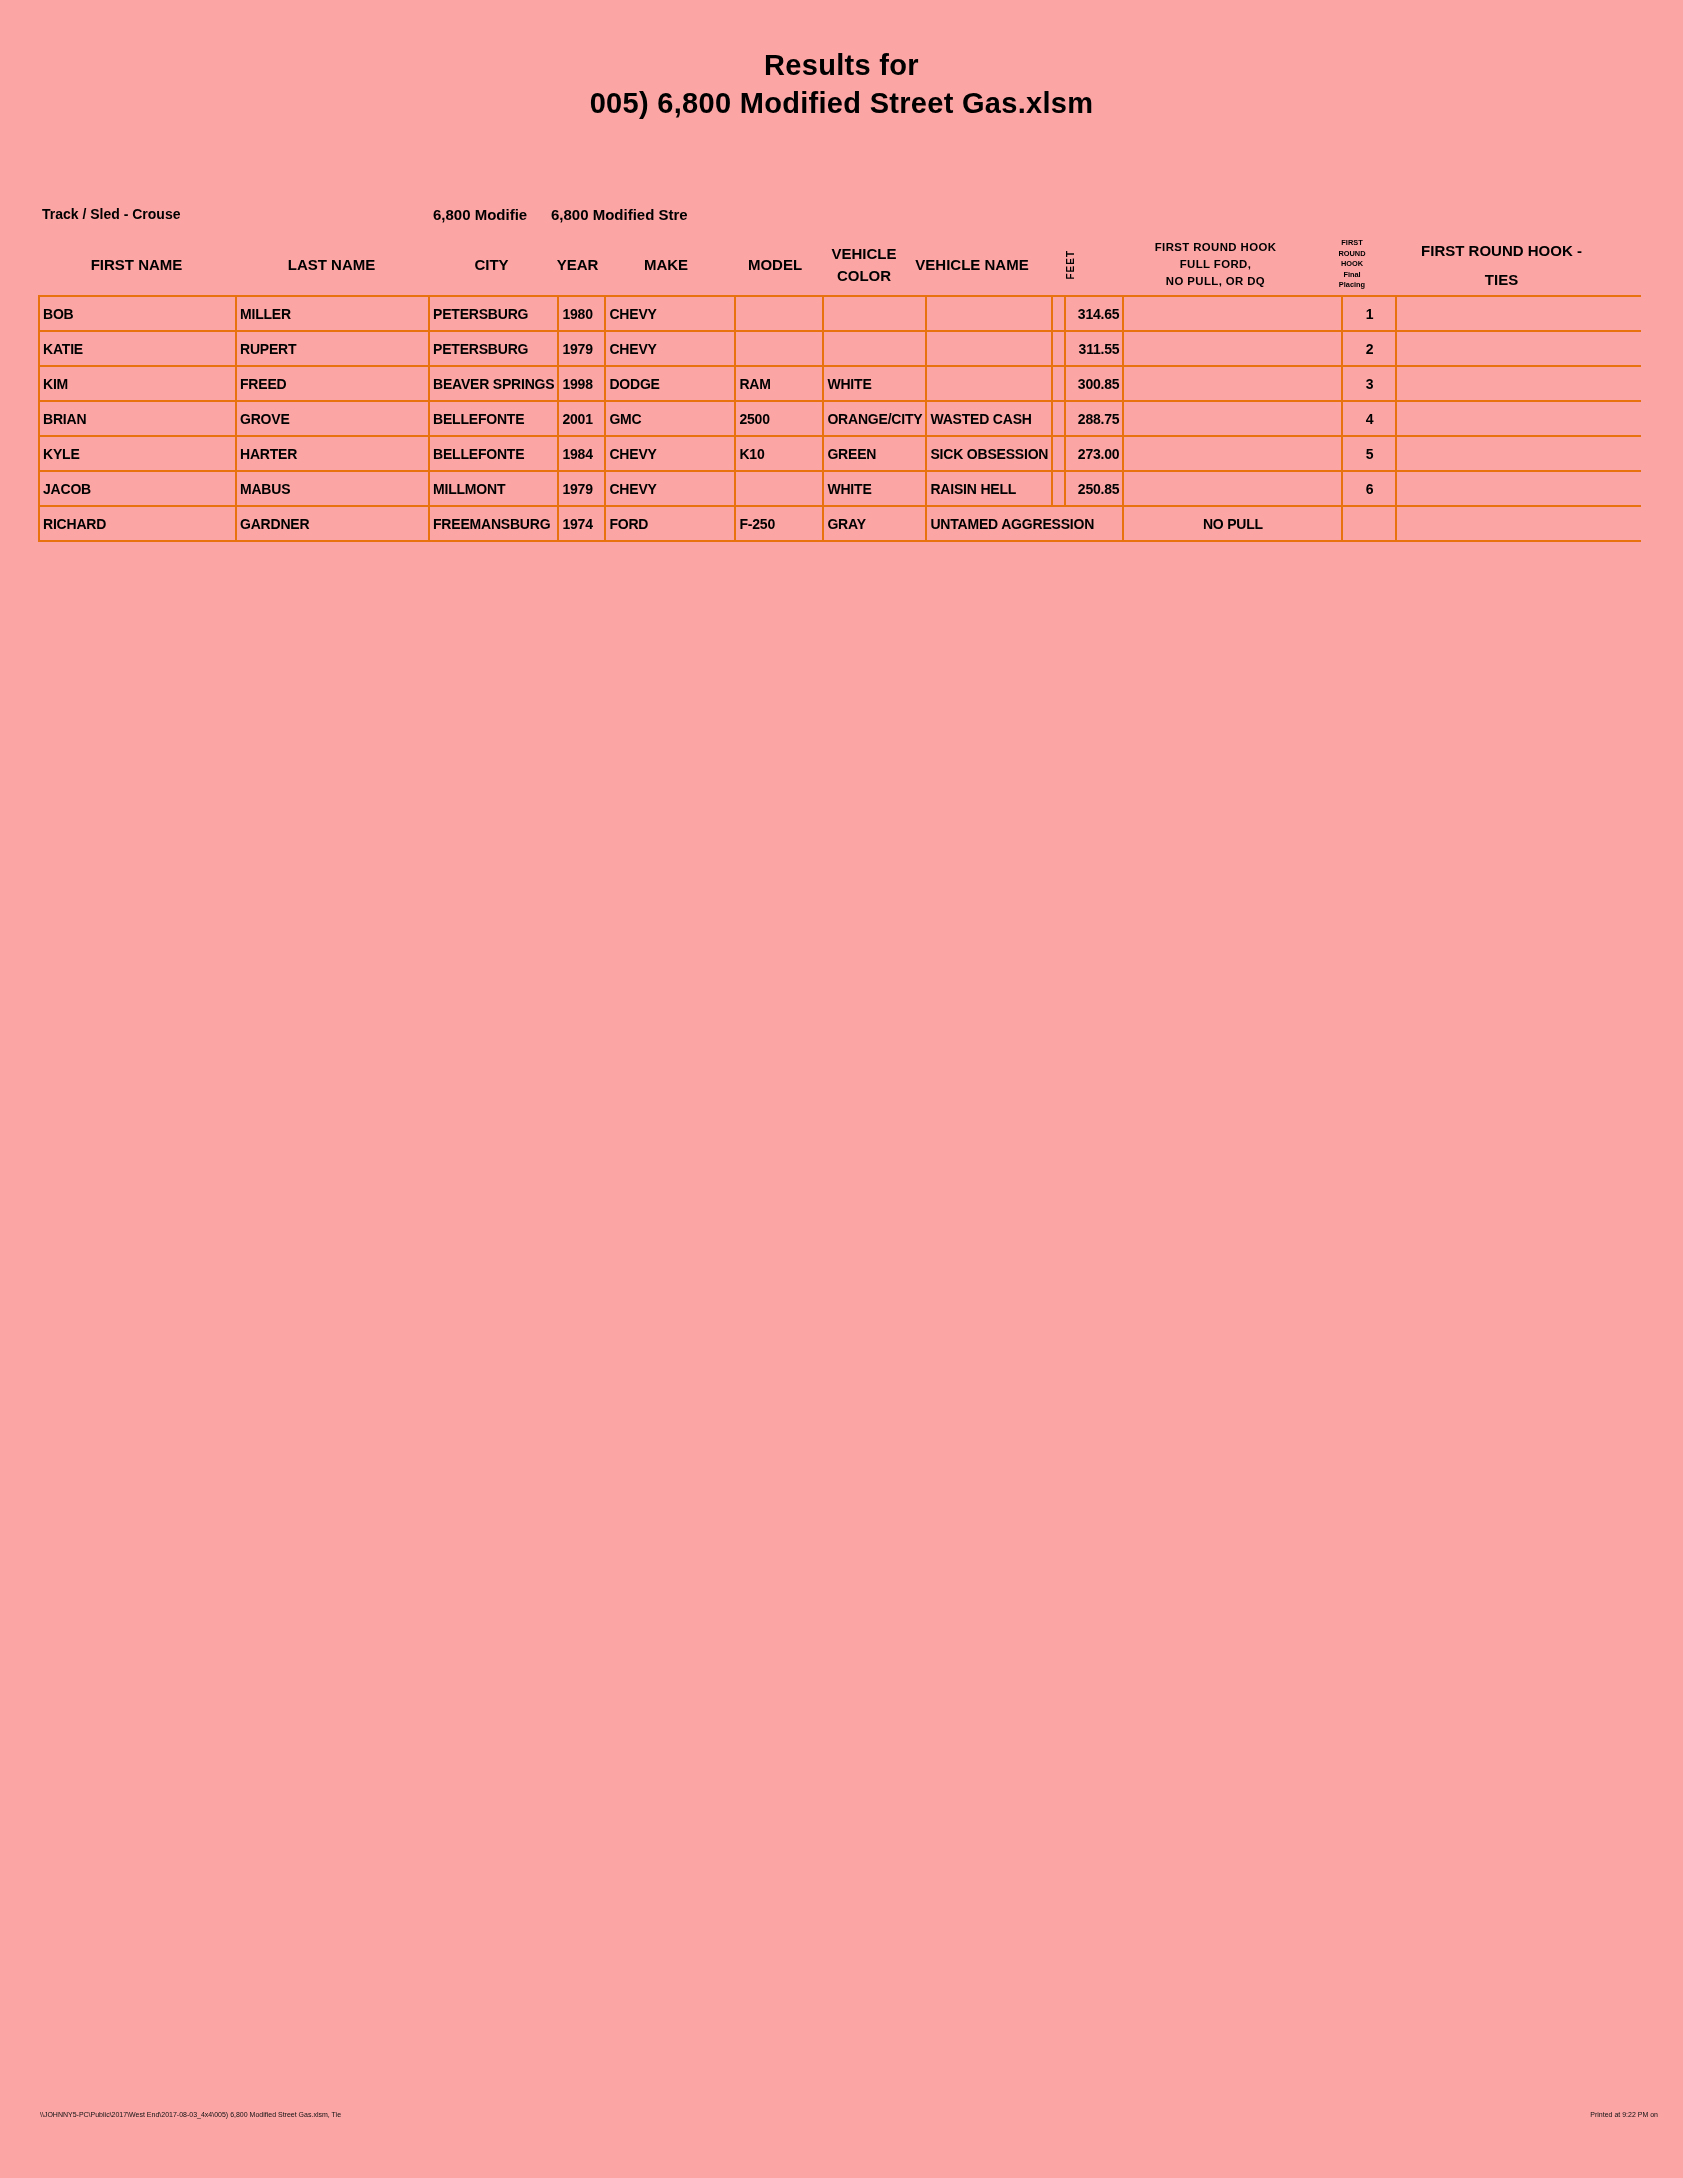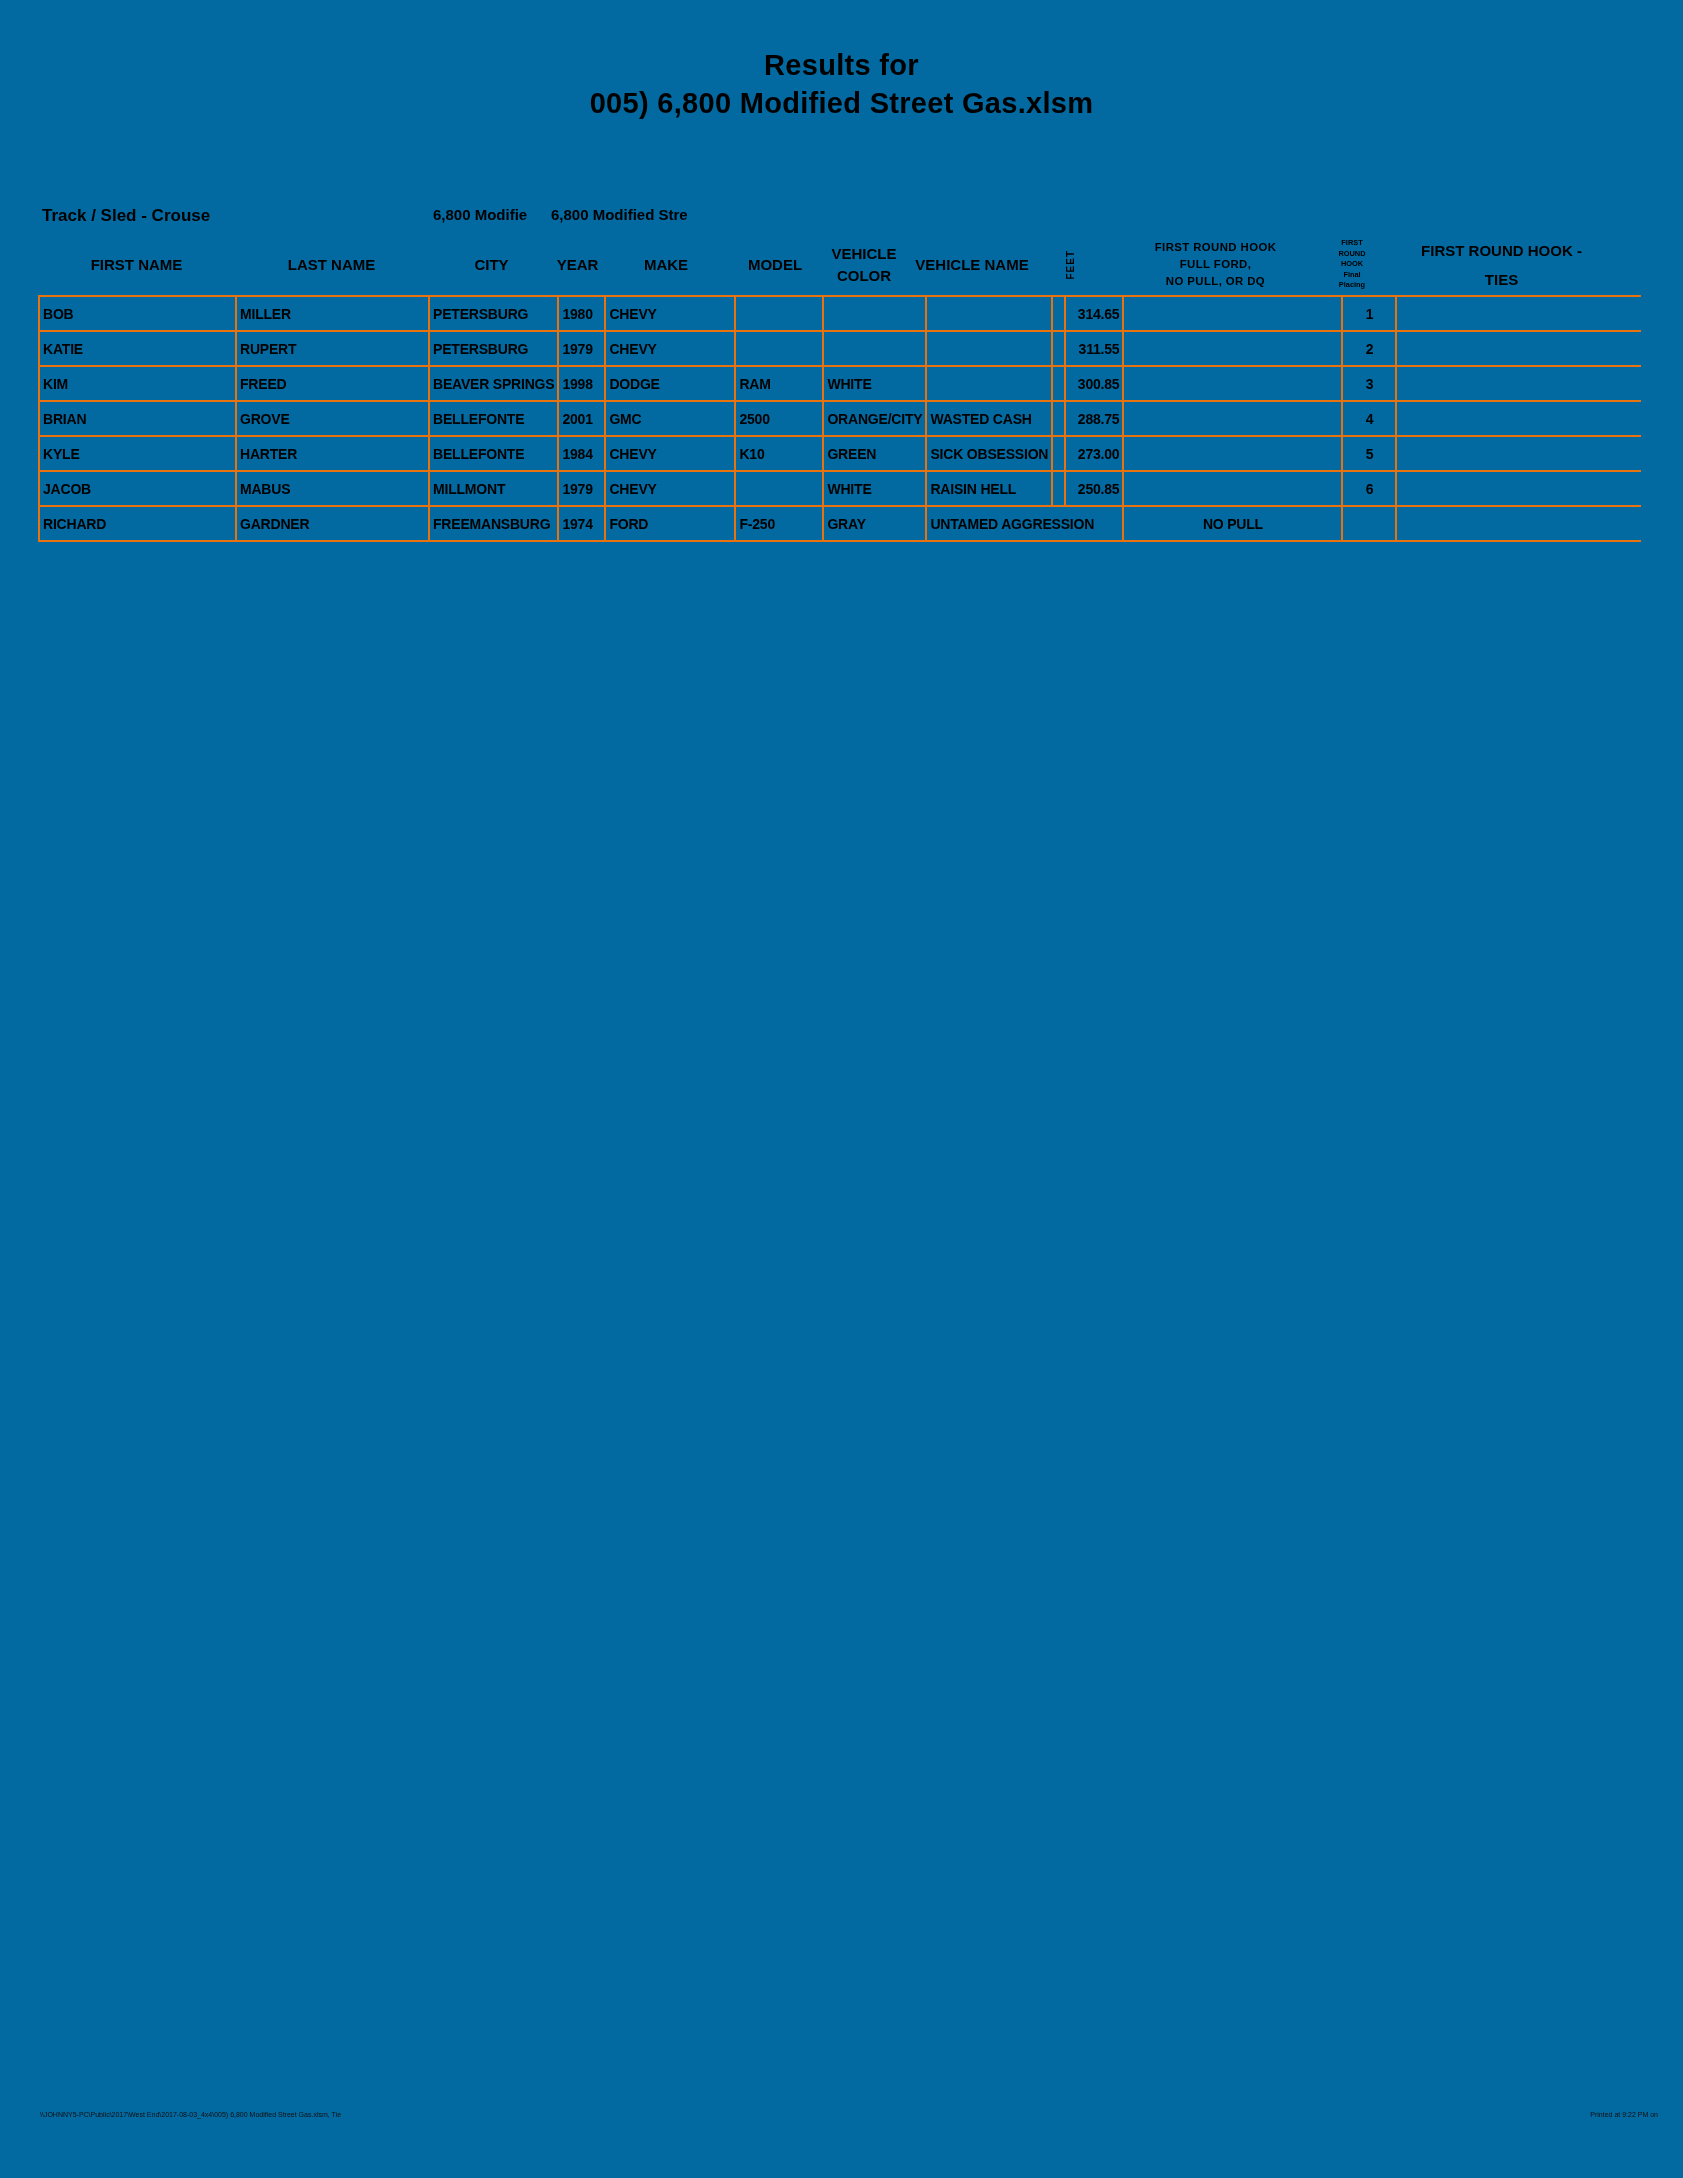--- a/index.html
+++ b/index.html
@@ -1,25 +1,25 @@
 <!DOCTYPE html>
 <html><head>
 <meta charset="utf-8">
 <style>
   html,body { margin:0; padding:0; background:#fff; }
   .page {
-    position:relative; width:1683px; height:2178px; background:#0369a1;
+    position:relative; width:1683px; height:2178px; background:#fca5a5;
     font-family:"Liberation Sans", sans-serif; font-weight:bold; color:#000;
     overflow:hidden;
   }
   
   .title { position:absolute; top:46px; left:0; width:100%; text-align:center;
            font-size:29px; line-height:38px; letter-spacing:0.3px; }
   
-  .meta-track  { position:absolute; left:42px;  top:206px; font-size:17px; white-space:nowrap; }
+  .meta-track  { position:absolute; left:42px;  top:206px; font-size:14px; white-space:nowrap; }
   .meta-cls1   { position:absolute; left:433px; top:206px; width:117px; font-size:15px;
                  white-space:nowrap; overflow:hidden; }
   .meta-cls2   { position:absolute; left:551px; top:206px; font-size:15px; white-space:nowrap; }
   
   .ch { position:absolute; top:234px; height:61px; display:flex; flex-direction:column;
         justify-content:center; align-items:center; text-align:center;
         font-size:15px; line-height:20px; white-space:nowrap; }
   .ch-first   { left:38px;   width:197px; }
   .ch-last    { left:235px;  width:193px; }
   .ch-city    { left:428px;  width:127px; }

